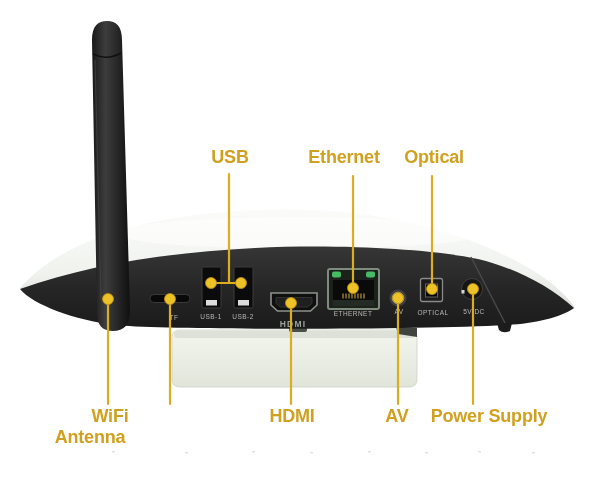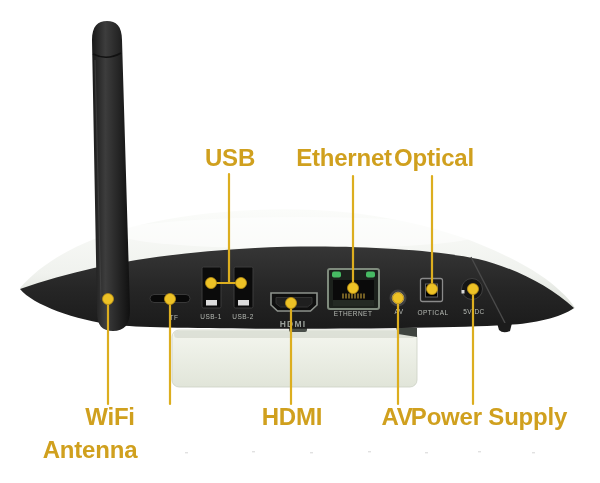--- a/index.html
+++ b/index.html
@@ -9,21 +9,21 @@
     --led-green:#47bb63;
   }
   html,body{margin:0;padding:0;background:#fff;}
   .stage{
     position:relative;width:600px;height:483px;background:#fff;overflow:hidden;
     font-family:"Liberation Sans", sans-serif;
   }
   .stage svg{position:absolute;left:0;top:0;}
   .callout-label{
     position:absolute;transform:translateX(-50%);
-    color:var(--callout-text);font-size:24px;font-weight:600;
+    color:var(--callout-text);font-size:18px;font-weight:600;
     letter-spacing:-0.2px;white-space:nowrap;line-height:21px;
   }
   .cl{stroke:var(--callout-line);stroke-width:2.2;stroke-linecap:round;fill:none;}
   .cd{fill:var(--callout-dot);stroke:#bb9014;stroke-width:0.8;}
   .plab{
     fill:#b6bab4;font-size:6.5px;letter-spacing:.45px;text-anchor:middle;
     font-family:"Liberation Sans", sans-serif;
   }
   .plab-logo{
     fill:#9ba19b;font-size:8.5px;font-weight:bold;letter-spacing:1.2px;text-anchor:middle;
@@ -187,18 +187,18 @@
       <rect x="478" y="451" width="3" height="1.4"></rect>
         <rect x="532" y="452" width="3" height="1.4"></rect>
     </g>
   </svg>
 
   <div class="callout-label" style="left:230px;top:147px;">USB</div>
   <div class="callout-label" style="left:344px;top:147px;">Ethernet</div>
   <div class="callout-label" style="left:434px;top:147px;">Optical</div>
 
   <div class="callout-label" style="left:110px;top:406px;">WiFi</div>
-  <div class="callout-label" style="left:90px;top:427px;margin-top:12px;">Antenna</div>
+  <div class="callout-label" style="left:90px;top:427px;">Antenna</div>
   <div class="callout-label" style="left:292px;top:406px;">HDMI</div>
   <div class="callout-label" style="left:397px;top:406px;">AV</div>
   <div class="callout-label" style="left:489px;top:406px;">Power Supply</div>
 
 </div>
 
 </body></html>

